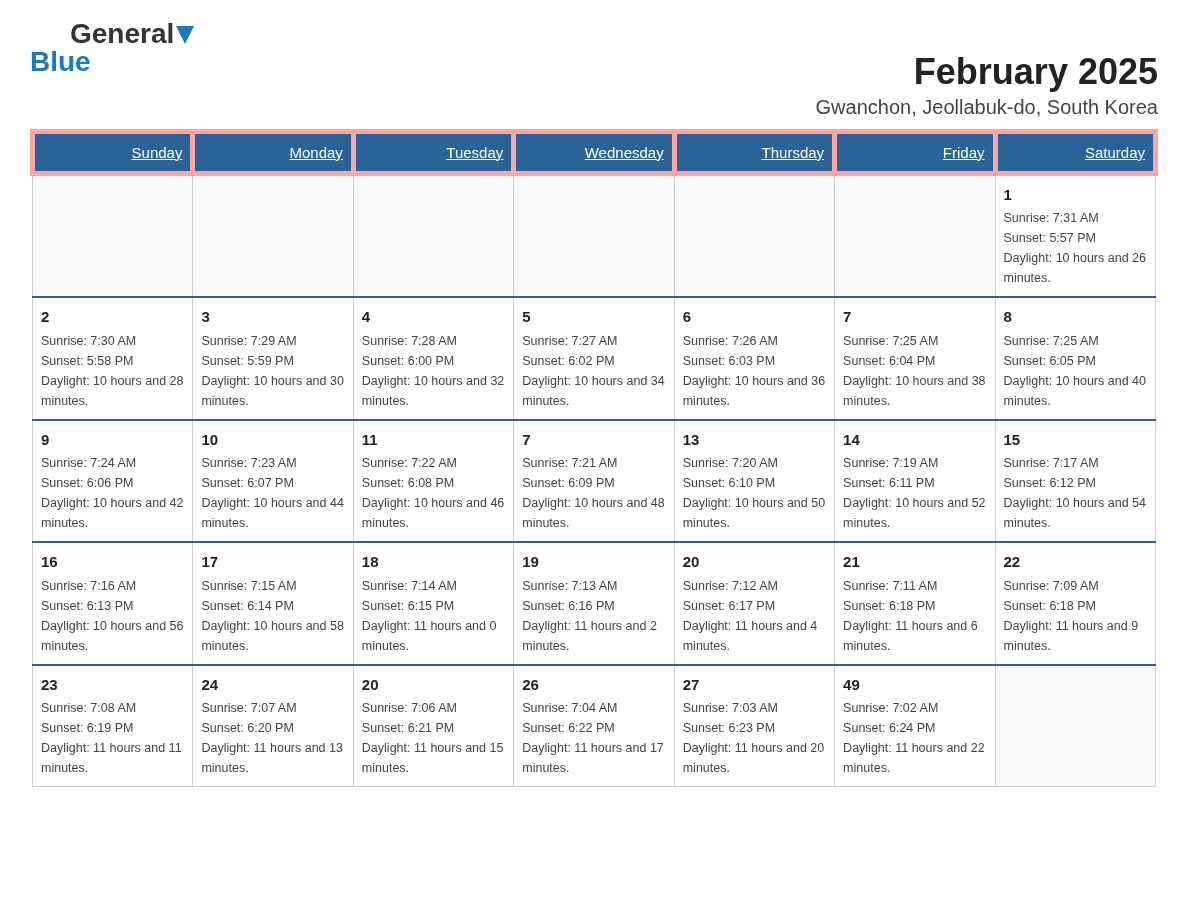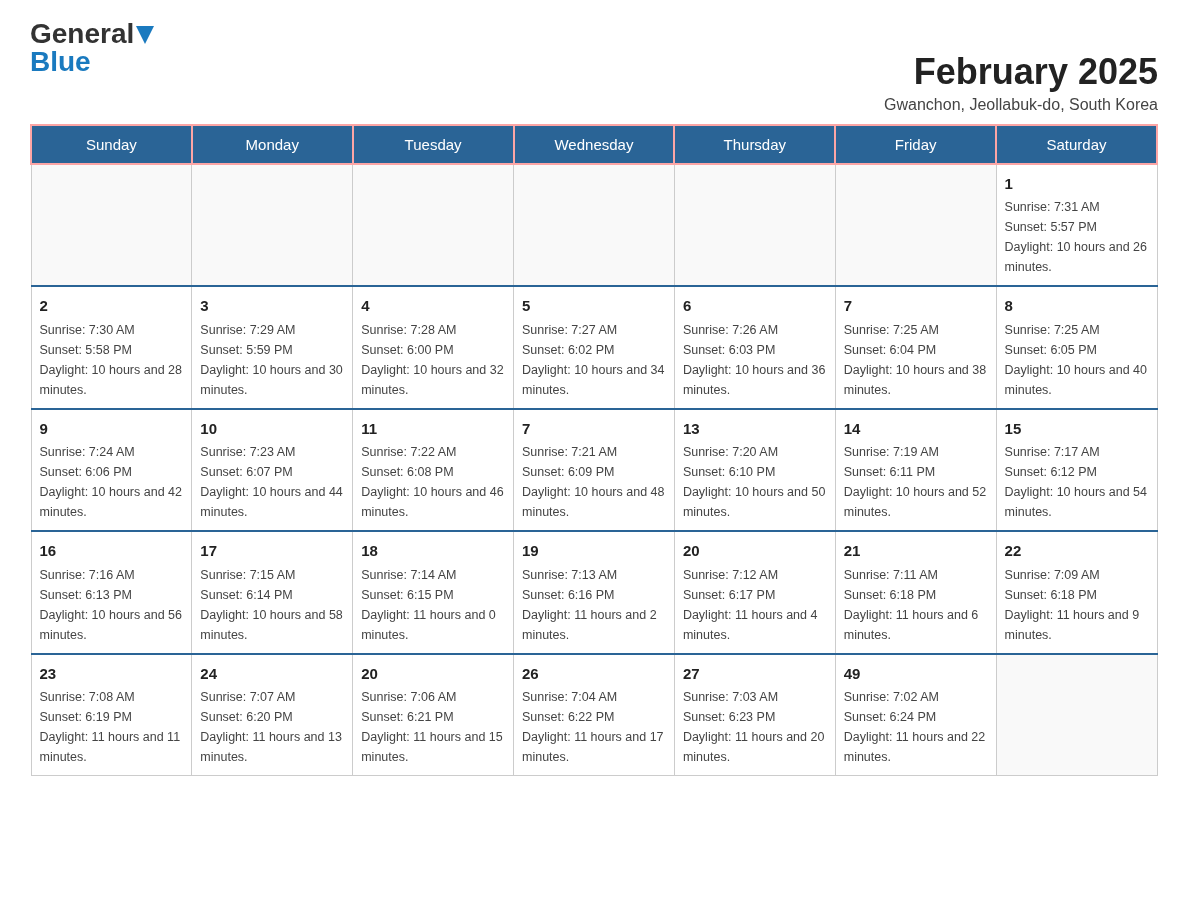--- a/index.html
+++ b/index.html
@@ -20,55 +20,57 @@
     .logo {
       display: flex;
       flex-direction: column;
       align-items: flex-start;
     }
     .logo-text-general {
       font-size: 28px;
       font-weight: bold;
       color: #333;
       line-height: 1;
+      margin-left: 40px;
     }
     .logo-text-blue {
       font-size: 28px;
       font-weight: bold;
       color: #1a7abf;
       line-height: 1;
     }
     .title-section {
       text-align: right;
     }
     .month-title {
       font-size: 36px;
       font-weight: bold;
       color: #222;
       line-height: 1.1;
       margin-top: 32px;
     }
     .location {
-      font-size: 16px;
+      font-size: 20px;
       color: #444;
       margin-top: 4px;
     }
     .calendar {
       width: 100%;
       border-collapse: collapse;
       margin-top: 10px;
     }
     .calendar th {
       background-color: #2a6496;
       color: #fff;
       padding: 10px 8px;
       font-size: 15px;
       font-weight: normal;
-      text-align: center;
-      border: 2px solid #fca5a5;
+      text-align: right;
+      border: 5px solid #fca5a5;
+      text-decoration: underline;
     }
     .calendar td {
       vertical-align: top;
       padding: 8px 8px;
       border: 1px solid #ccc;
       width: 14.28%;
       min-height: 110px;
       background: #fff;
       font-size: 13px;
       line-height: 1.5;

